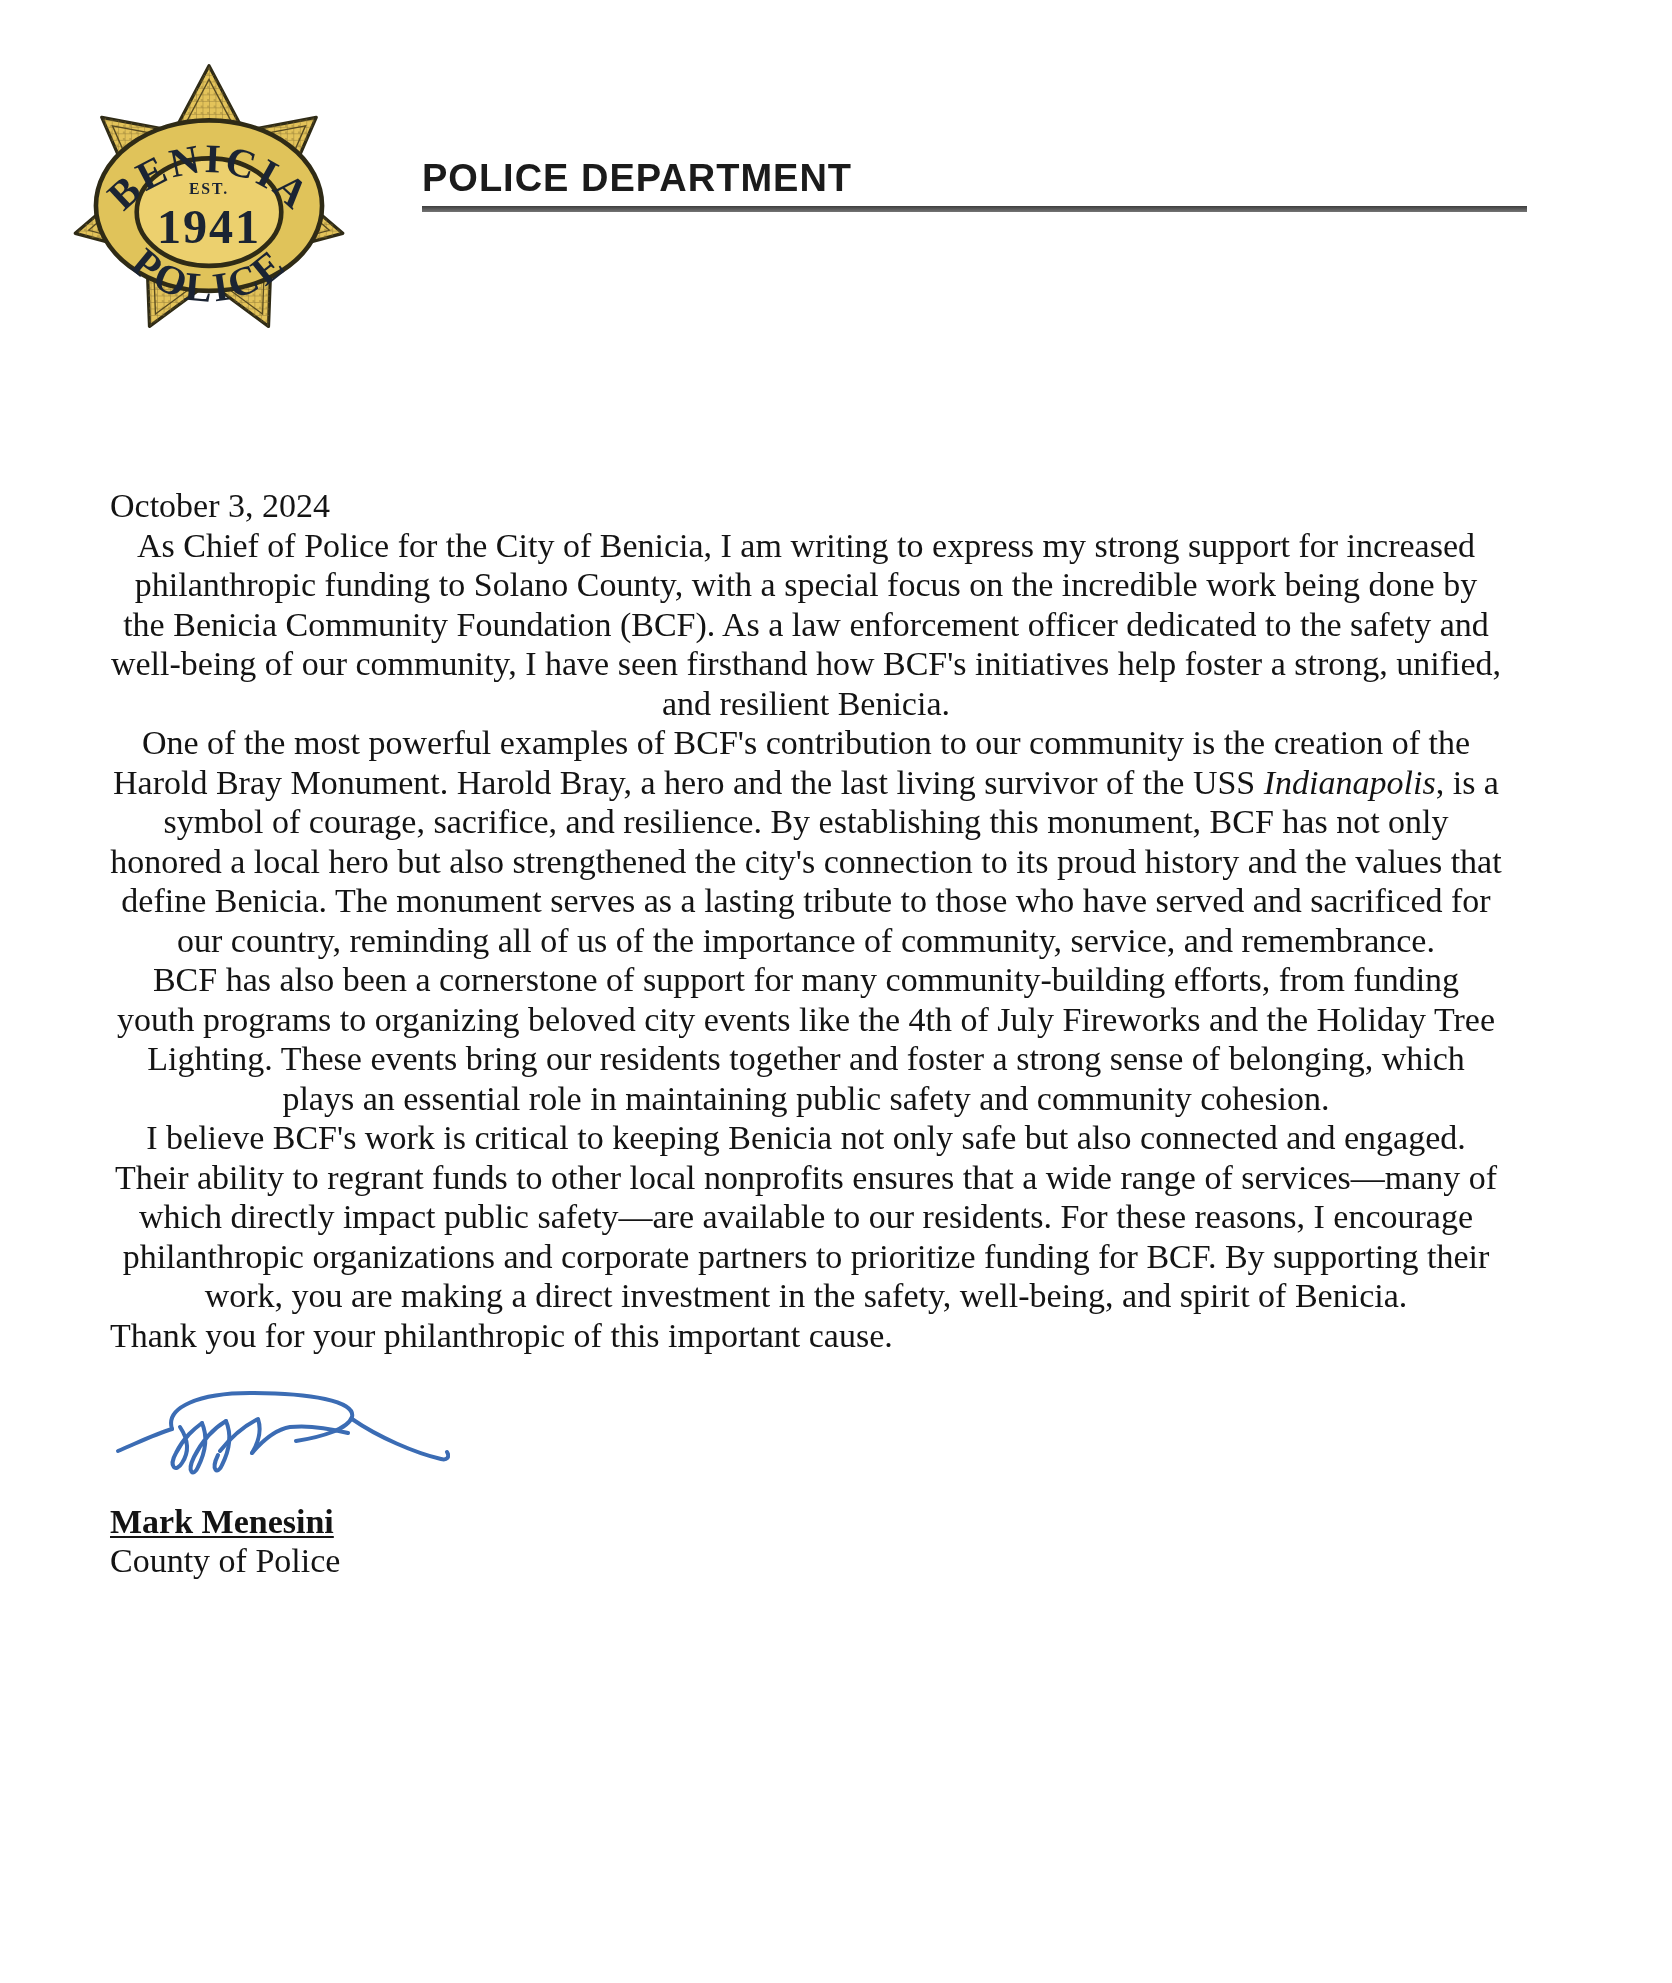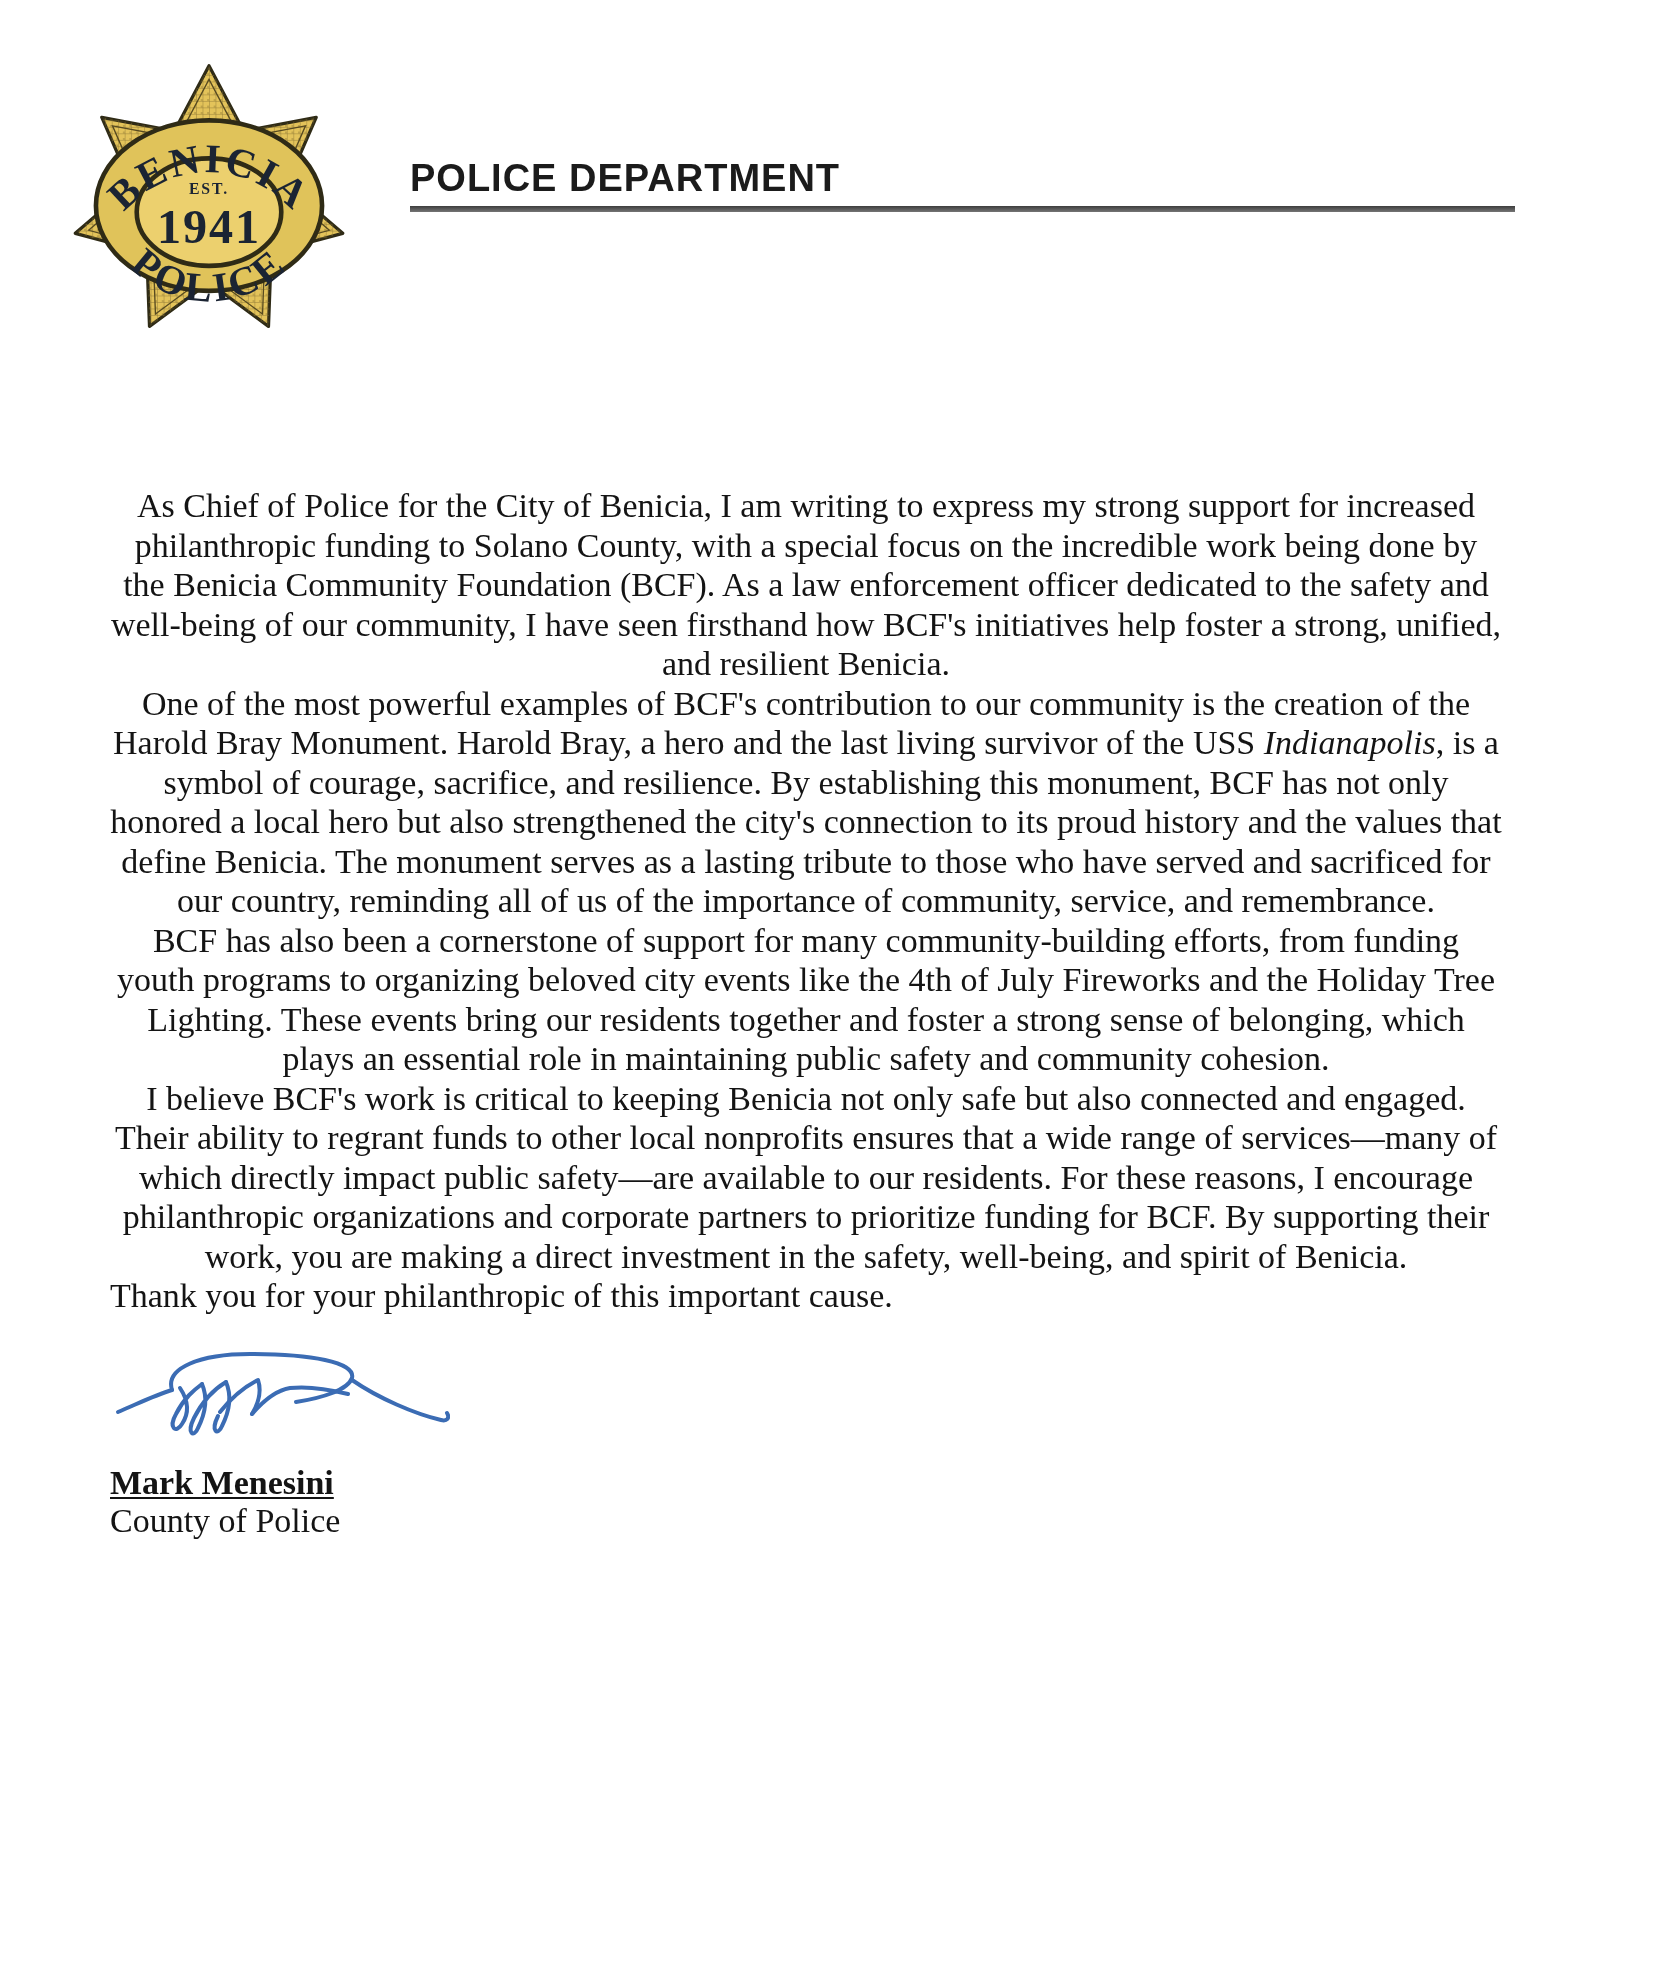--- a/index.html
+++ b/index.html
@@ -2,21 +2,21 @@
 <html><head>
 <meta charset="utf-8">
 <style>
   html,body { margin:0; padding:0; background:#ffffff; }
   .page {
     position:relative; width:1672px; height:1983px; background:#ffffff;
     font-family:"Liberation Serif", serif; color:#161616; overflow:hidden;
   }
   
   .badge { position:absolute; left:70px; top:50px; width:278px; height:302px; }
-  .header-text { position:absolute; left:410px; top:158px; width:1105px;
+  .header-text { position:absolute; left:422px; top:158px; width:1105px;
     font-family:"Liberation Sans", sans-serif; }
   .dept { font-size:38px; font-weight:bold; letter-spacing:1px; color:#1b1b1b; line-height:40px; }
   .rule { height:6px; margin-top:8px; background:linear-gradient(#3d3d3d,#757575); }
   .city { font-size:34px; font-weight:bold; color:#121212; margin-top:10px; line-height:36px; }
   
   .body-text { position:absolute; left:110px; top:486px; width:1392px;
     font-size:34px; line-height:39.5px; color:#141414; text-align:left; }
   .body-text p { margin:0; }
   .date-line { margin-bottom:34px; }
   .salutation { margin-bottom:32px; }
@@ -61,20 +61,21 @@
     <text x="150" y="152" text-anchor="middle" font-family="Liberation Serif, serif" font-weight="bold" font-size="17" fill="#1b2433" letter-spacing="2">EST.</text>
     <text x="150" y="205" text-anchor="middle" font-family="Liberation Serif, serif" font-weight="bold" font-size="52" fill="#1b2433" letter-spacing="2">1941</text>
   </svg>
 
   <div class="header-text">
     <div class="dept">POLICE DEPARTMENT</div>
     <div class="rule"></div>
   </div>
 
   <div class="body-text">
+    <p class="date-line">October 3, 2024</p>
 
     <p class="para">As Chief of Police for the City of Benicia, I am writing to express my strong support for increased philanthropic funding to Solano County, with a special focus on the incredible work being done by the Benicia Community Foundation (BCF). As a law enforcement officer dedicated to the safety and well-being of our community, I have seen firsthand how BCF's initiatives help foster a strong, unified, and resilient Benicia.</p>
 
     <p class="para"><span>One of the most powerful examples of BCF's contribution to our community is the creation of the Harold Bray Monument. Harold Bray, a hero and the last living survivor of the USS </span><i>Indianapolis</i><span>, is a symbol of courage, sacrifice, and resilience. By establishing this monument, BCF has not only honored a local hero but also strengthened the city's connection to its proud history and the values that define Benicia. The monument serves as a lasting tribute to those who have served and sacrificed for our country, reminding all of us of the importance of community, service, and remembrance.</span></p>
 
     <p class="para">BCF has also been a cornerstone of support for many community-building efforts, from funding youth programs to organizing beloved city events like the 4th of July Fireworks and the Holiday Tree Lighting. These events bring our residents together and foster a strong sense of belonging, which plays an essential role in maintaining public safety and community cohesion.</p>
 
     <p class="para">I believe BCF's work is critical to keeping Benicia not only safe but also connected and engaged. Their ability to regrant funds to other local nonprofits ensures that a wide range of services—many of which directly impact public safety—are available to our residents. For these reasons, I encourage philanthropic organizations and corporate partners to prioritize funding for BCF. By supporting their work, you are making a direct investment in the safety, well-being, and spirit of Benicia.</p>
 
     <p class="thanks">Thank you for your philanthropic of this important cause.</p>

